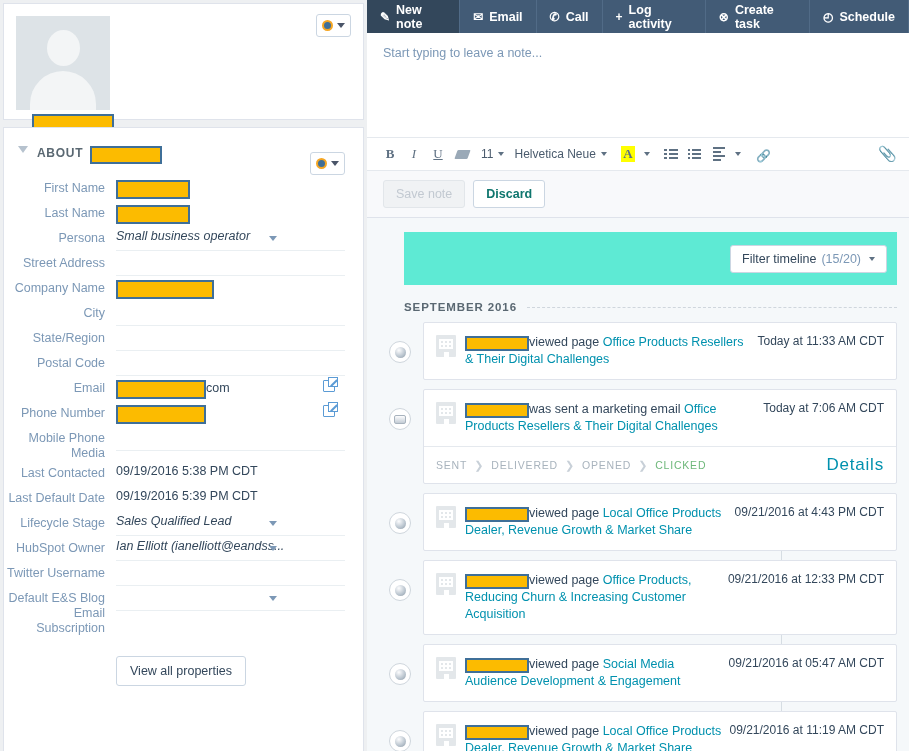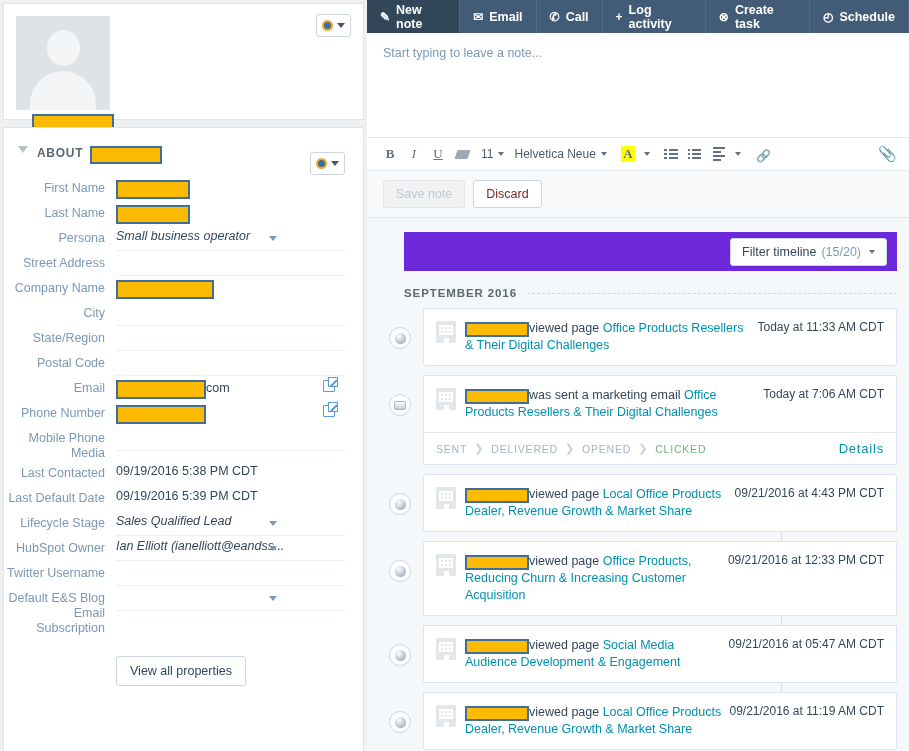--- a/index.html
+++ b/index.html
@@ -245,27 +245,27 @@
     padding: 9px 16px; display: flex; gap: 8px; align-items: center;
   }
   .btn {
     border-radius: 3px; padding: 6px 12px;
     font-size: 12.5px; cursor: pointer;
   }
   #save-note-btn {
     background: #f0f2f4; border: 1px solid #e2e6ea; color: #c2c9d1;
     cursor: default;
   }
-  #discard-btn { background: #fff; border: 1px solid #cbd6e2; color: #7f1d1d; }
+  #discard-btn { background: #fff; border: 1px solid #cbd6e2; color: #0f766e; font-weight: bold; }
 
   
   #timeline-scroll { flex: 1; overflow: hidden; position: relative; padding-bottom: 2px; }
   #filterbar {
-    background: #6d28d9; margin: 14px 12px 0 37px;
-    height: 39px; display: flex; align-items: center;
+    background: #5eead4; margin: 14px 12px 0 37px;
+    height: 53px; display: flex; align-items: center;
     justify-content: flex-end; padding-right: 10px;
   }
   #filter-btn {
     background: #fff; border: 1px solid #cbd6e2; border-radius: 3px;
     padding: 6px 11px; font-size: 12.5px; color: #33475b;
     display: flex; align-items: center; gap: 5px; cursor: pointer;
   }
   #filter-btn .cnt { color: #7c98b6; }
 
   .month-head {
@@ -338,21 +338,21 @@
     white-space: nowrap; padding-top: 0px;
   }
   .ev-status {
     border-top: 1px solid #e5e9ee;
     display: flex; align-items: center;
     padding: 8px 12px; font-size: 10.5px; letter-spacing: .8px;
   }
   .st { color: #a8b3bd; }
   .st.clicked { color: #6fb87b; }
   .st-sep { color: #c8d0d8; margin: 0 7px; font-size: 11px; }
-  .details-link { margin-left: auto; color: #0091ae; font-size: 13px; cursor: pointer; }
+  .details-link { margin-left: auto; color: #0091ae; font-size: 17px; cursor: pointer; }
 </style>
 </head>
 <body>
 
 <div id="app">
 
   <div id="left-col">
 
     <div class="card" id="profile-card">
       <div class="avatar">

